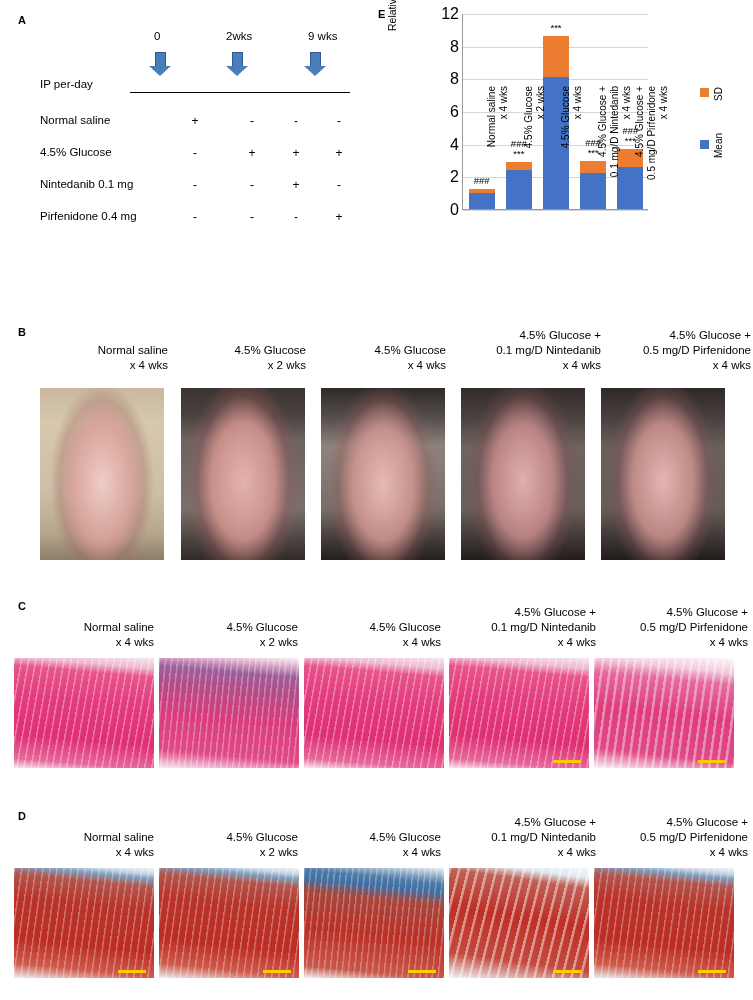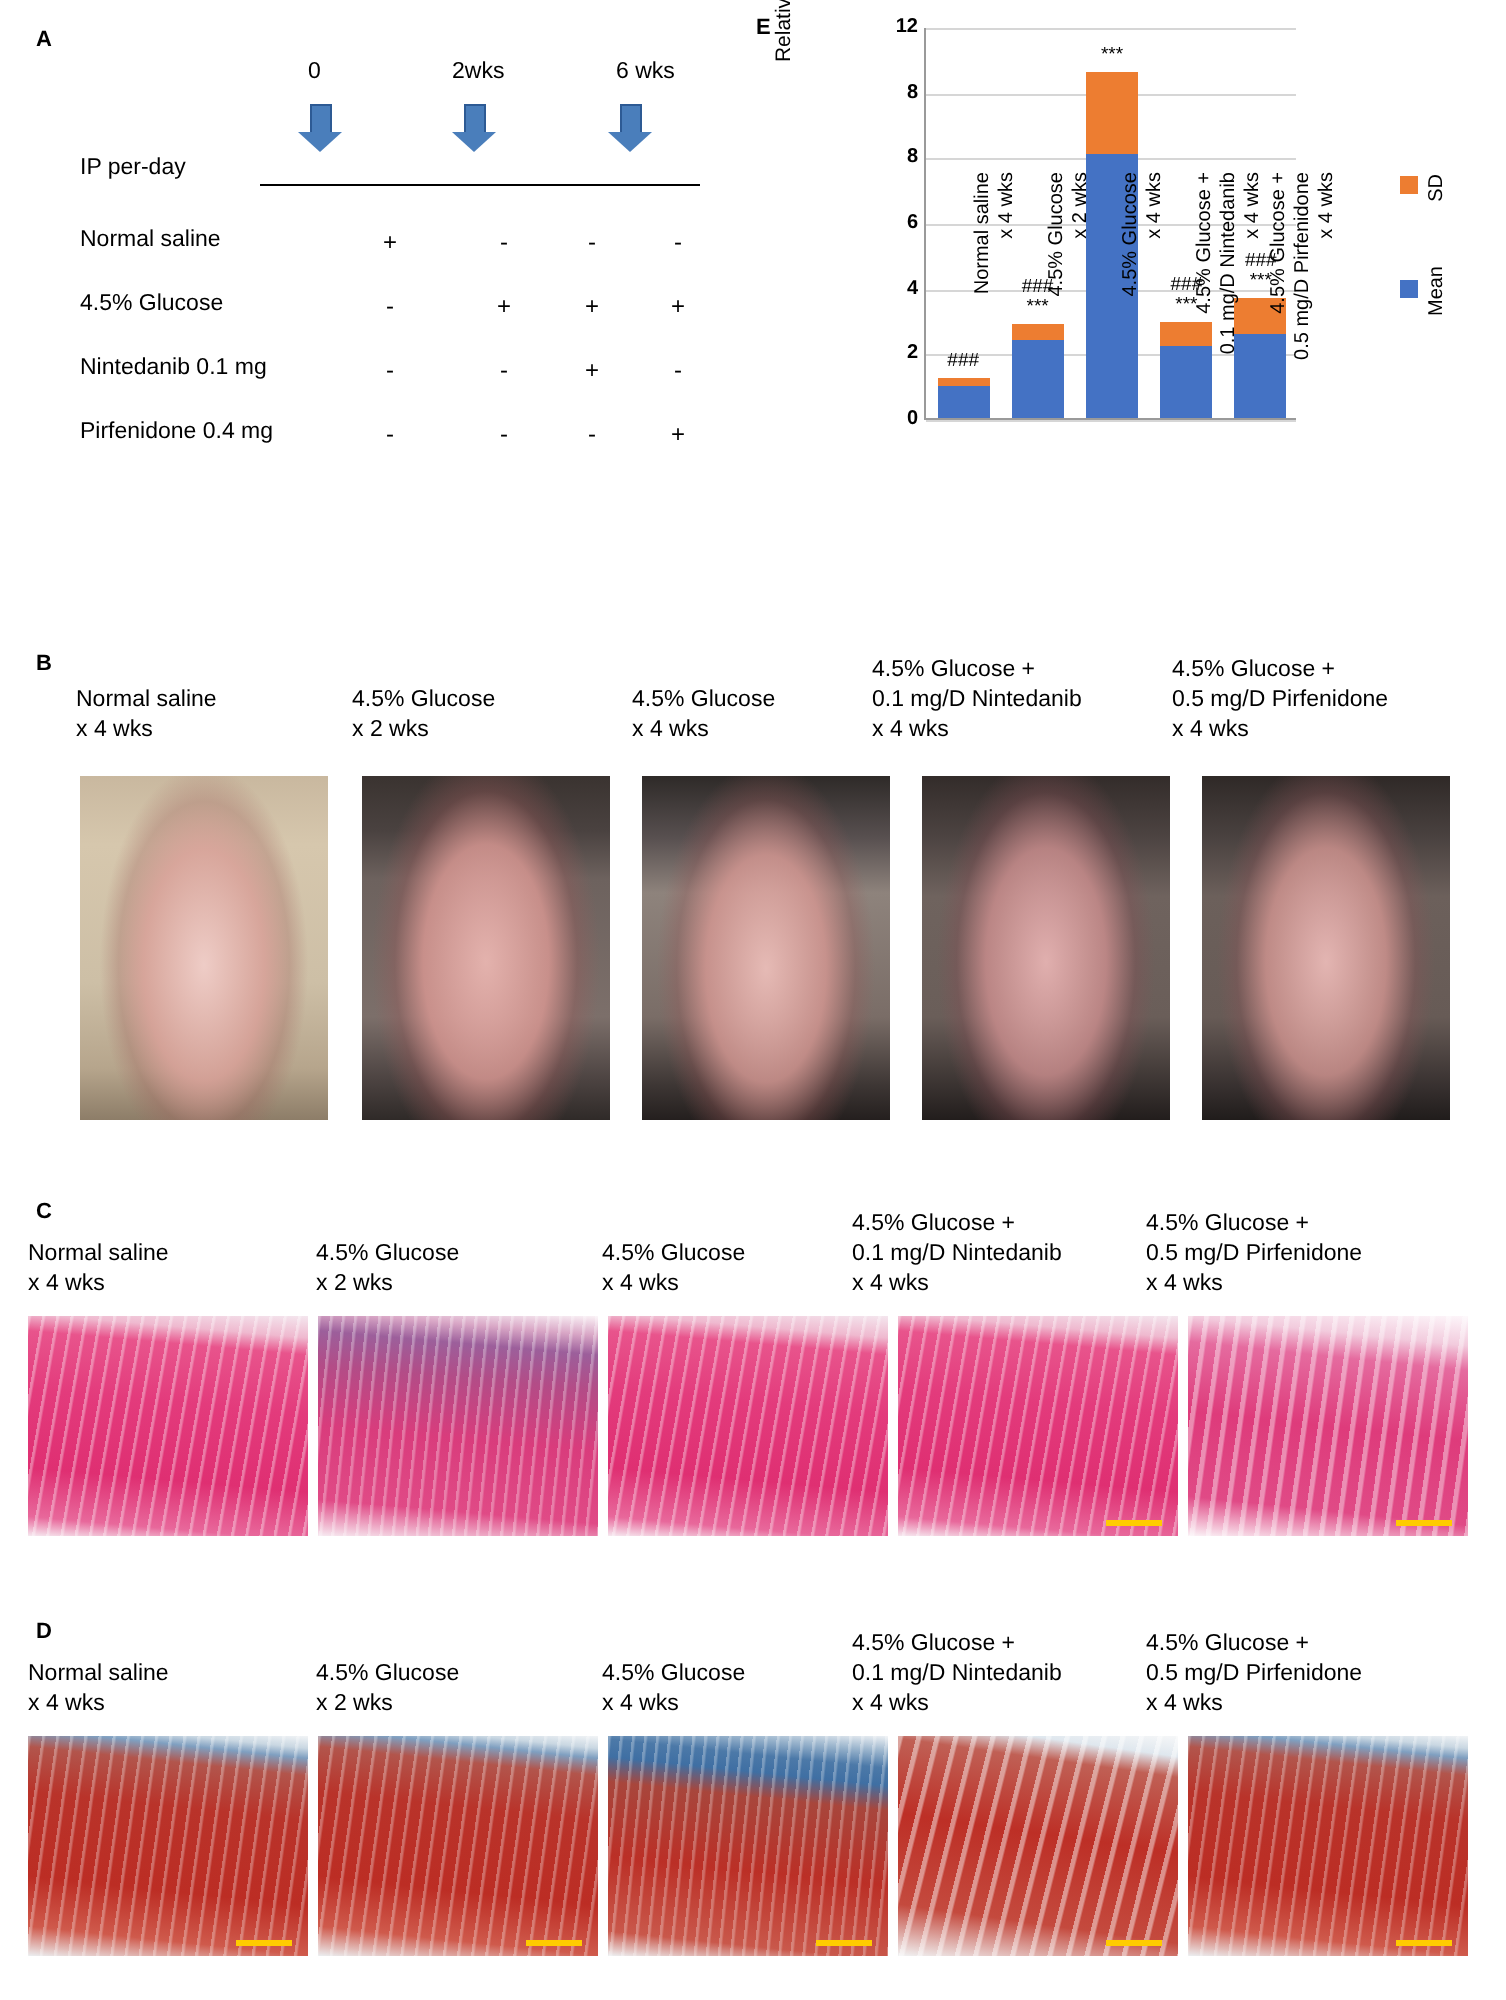--- a/index.html
+++ b/index.html
@@ -57,21 +57,21 @@
     line-height:13px;
   }
   .plot {
     position:absolute; left:28px; top:0; width:186px; height:196px;
     border-left:1px solid #9a9a9a;
     border-bottom:1px solid #9a9a9a;
   }
   .gridline { position:absolute; left:0; width:100%; border-top:1px solid #d6d6d6; }
   .ytick {
     position:absolute; right:calc(100% + 4px);
-    font-size:10px; line-height:10px; transform: translateY(-5px); font-weight: bold;
+    font-size:16px; line-height:10px; transform: translateY(-5px);
   }
   .bar-group { position:absolute; bottom:0; width:26px; }
   .bar-mean { position:absolute; bottom:0; width:100%; background:#4472c4; }
   .bar-sd { position:absolute; width:100%; background:#ed7d31; }
   .sig {
     position:absolute; width:70px; text-align:center; font-size:9.5px;
     line-height:10px; left:-22px;
   }
   .xlabel {
     position:absolute; top:4px;
@@ -89,41 +89,41 @@
   }
   .legend-text {
     font-size:10px; writing-mode: vertical-rl; transform: rotate(180deg);
     margin-top:3px;
   }
 
   
   .photo-panel { position:absolute; left:18px; width:717px; }
   .photo-headers { position:relative; width:100%; }
   .ph-col {
-    position:absolute; font-size:11.5px; text-align:left; line-height:15px;
+    position:absolute; font-size:11.5px; text-align:right; line-height:15px;
     white-space:pre-line;
   }
   .photo-row { position:relative; width:100%; }
   .photo {
     position:absolute; overflow:hidden; background:#bbb;
   }
   .scalebar {
     position:absolute; right:8px; bottom:5px; width:28px; height:3px; background:#ffcc00;
   }
 </style>
 </head>
 <body>
 
 <div id="panelA">
   <div class="panel-letter letter">A</div>
 
   <div class="timeline-labels">
     <div class="tl-label" style="left:16px;">0</div>
     <div class="tl-label" style="left:88px;">2wks</div>
-    <div class="tl-label" style="left:170px;">6 wks</div>
+    <div class="tl-label" style="left:170px;">9 wks</div>
   </div>
 
   <div class="arrows">
     <div class="arrow" style="left:11px;">
         <div class="stem"></div>
         <div class="head"></div>
       </div>
     <div class="arrow" style="left:88px;">
         <div class="stem"></div>
         <div class="head"></div>

